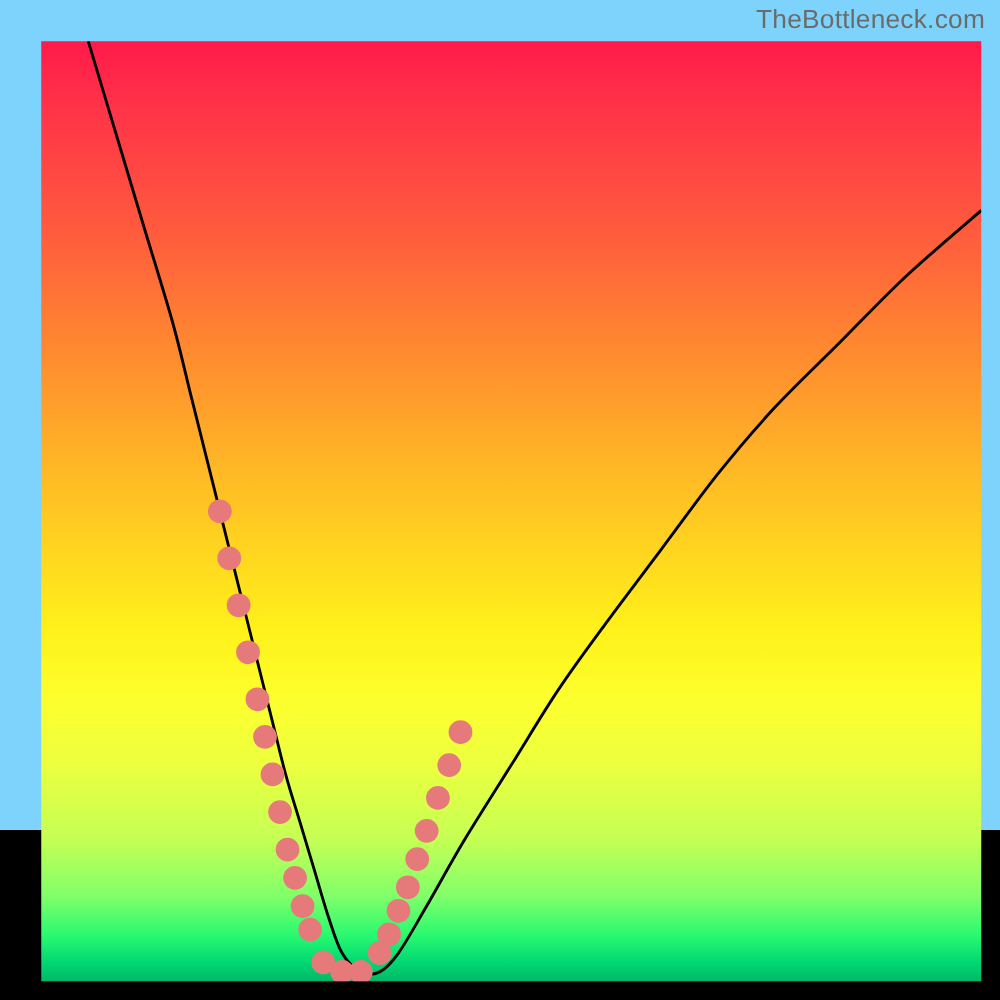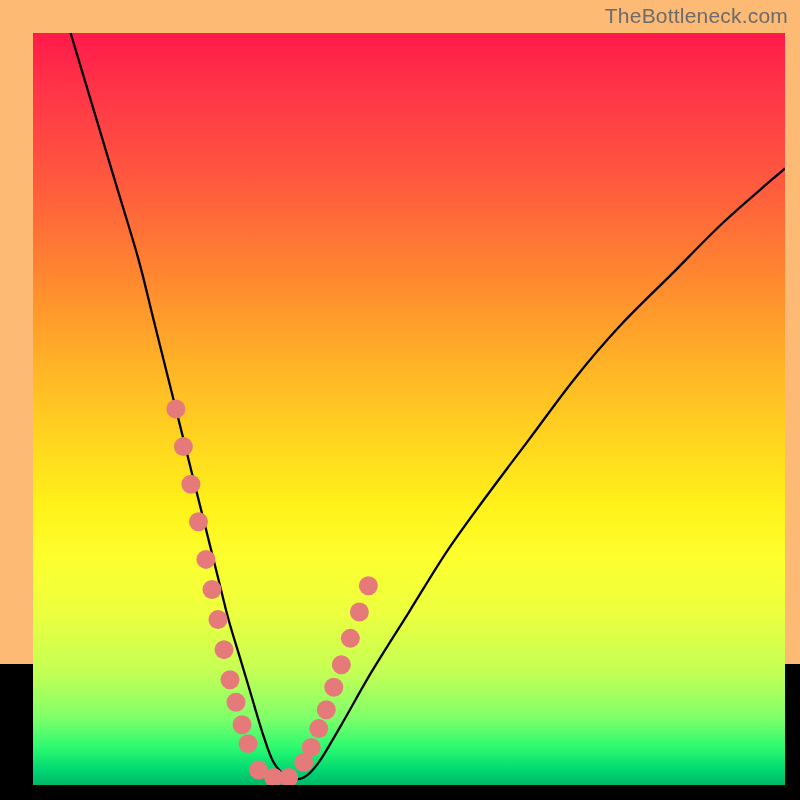--- a/index.html
+++ b/index.html
@@ -8,21 +8,21 @@
     width: 800px;
     height: 800px;
     overflow: hidden;
     background: #000;
     font-family: Arial, Helvetica, sans-serif;
   }
   .outer {
     position: relative;
     width: 800px;
     height: 664px;
-    background: #fdba74;
+    background: #7dd3fc;
   }
   .plot {
     position: absolute;
     left: 33px;
     top: 33px;
     width: 752px;
     height: 752px;
     
     background: linear-gradient(to bottom,
       #ff1a4a 0%,

